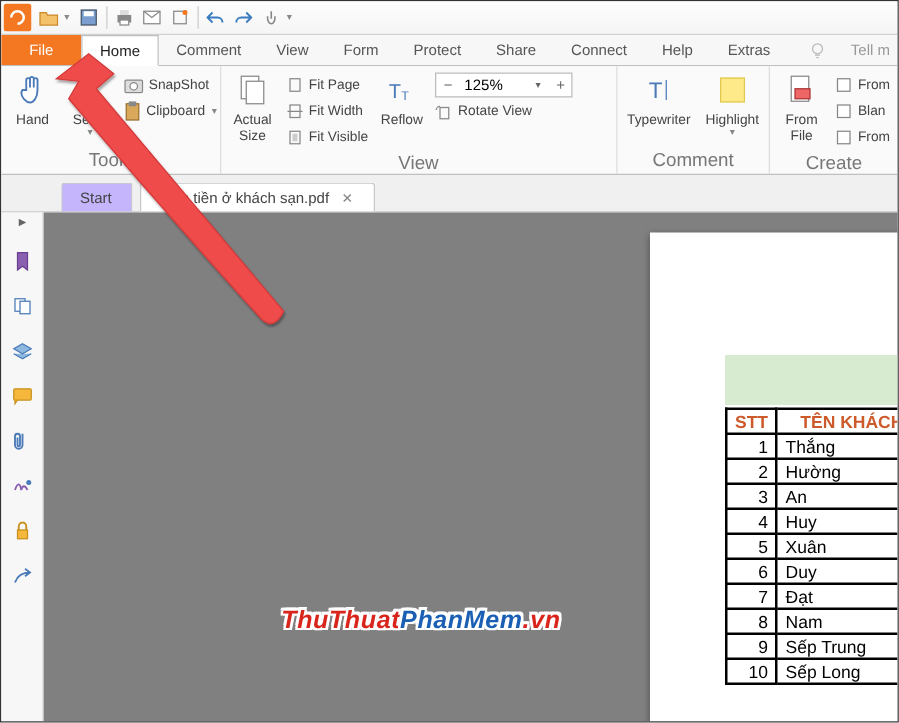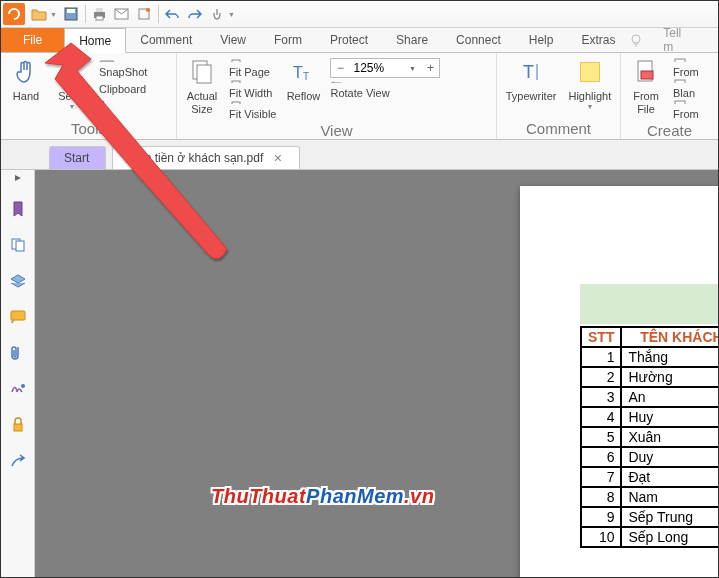--- a/index.html
+++ b/index.html
@@ -11,30 +11,30 @@
 .qat .ico { width: 16px; height: 16px; display: inline-flex; align-items: center; justify-content: center; }
 .qat .sep { width: 1px; height: 18px; background: #ccc; }
 .dd-tiny { font-size: 7px; color: #888; margin-left: -3px; }
 
 
 .tabs { height: 25px; background: #f7f7f7; display: flex; align-items: stretch; border-bottom: 1px solid #c0c0c0; font-size: 12px; }
 .tab-file { background: #f47721; color: #fff; width: 64px; display: flex; align-items: center; justify-content: center; }
 .tab { padding: 0 14px; display: flex; align-items: center; color: #555; cursor: pointer; }
 .tab.active { background: #fff; border: 1px solid #c0c0c0; border-bottom: 1px solid #fff; margin-bottom: -1px; color: #222; }
 .spacer { flex: 1; }
-.tellme { display: flex; align-items: center; gap: 20px; color: #999; padding-right: 24px; font-size: 12px; }
+.tellme { display: flex; align-items: center; gap: 20px; color: #999; padding-right: 6px; font-size: 12px; }
 
 
 .ribbon { height: 87px; background: #fafafa; border-bottom: 1px solid #c0c0c0; display: flex; font-size: 11px; color: #444; }
 .group { border-right: 1px solid #ddd; display: flex; flex-direction: column; padding: 3px 4px 1px; }
 .group-body { flex: 1; display: flex; align-items: flex-start; gap: 4px; }
 .group-label { text-align: center; color: #777; font-size: 15px; padding: 2px 0 1px; position: relative; }
 .bigbtn { display: flex; flex-direction: column; align-items: center; justify-content: flex-start; padding: 2px 4px; min-width: 42px; text-align: center; line-height: 1.15; }
 .bigbtn .icon { width: 28px; height: 28px; margin-bottom: 4px; display: flex; align-items: center; justify-content: center; }
-.smallrow { display: flex; align-items: flex-start; gap: 4px; height: 20px; padding: 0 2px; white-space: nowrap; flex-direction: column; }
+.smallrow { display: flex; align-items: center; gap: 4px; height: 20px; padding: 0 2px; white-space: nowrap; }
 .stack { display: flex; flex-direction: column; gap: 1px; }
 .zoom-box { display: flex; align-items: center; border: 1px solid #bbb; height: 20px; background: #fff; }
 .zoom-box .zb { width: 18px; text-align: center; color: #666; font-size: 12px; }
 .zoom-box input { border: none; width: 54px; font-size: 12px; padding: 0 4px; outline: none; }
 .hl-box { width: 20px; height: 20px; background: #ffea8a; border: 1px solid #e0c94c; }
 
 
 .doctabs { height: 30px; background: #f0f0f0; border-bottom: 1px solid #c8c8c8; display: flex; align-items: flex-end; padding-left: 48px; font-size: 12px; }
 .doctab { background: #fff; border: 1px solid #c8c8c8; border-bottom: none; border-radius: 3px 3px 0 0; padding: 4px 16px 4px 14px; margin-right: 6px; display: flex; align-items: center; gap: 10px; color: #444; }
 .doctab.inactive { background: #c4b5fd; }
@@ -51,21 +51,21 @@
 .tbl { position: absolute; top: 140px; left: 60px; border-collapse: collapse; font-size: 14px; }
 .tbl th, .tbl td { border: 2px solid #000; padding: 1px 6px; height: 20px; }
 .tbl th { background: #fff; color: #cd5a2a; font-weight: bold; text-align: center; }
 .tbl td.num { text-align: right; width: 40px; }
 .tbl td.name { width: 120px; }
 
 
 .arrow { position: absolute; top: 38px; left: 40px; pointer-events: none; z-index: 50; }
 
 
-.watermark { position: absolute; left: 210px; top: 484px; font-size: 20px; font-weight: 800; font-style: italic; letter-spacing: .5px; z-index: 40; pointer-events: none; text-shadow: -2px -2px 0 #fff, 2px -2px 0 #fff, -2px 2px 0 #fff, 2px 2px 0 #fff, -2px 0 0 #fff, 2px 0 0 #fff, 0 -2px 0 #fff, 0 2px 0 #fff; }
+.watermark { position: absolute; left: 224px; top: 484px; font-size: 20px; font-weight: 800; font-style: italic; letter-spacing: .5px; z-index: 40; pointer-events: none; text-shadow: -2px -2px 0 #fff, 2px -2px 0 #fff, -2px 2px 0 #fff, 2px 2px 0 #fff, -2px 0 0 #fff, 2px 0 0 #fff, 0 -2px 0 #fff, 0 2px 0 #fff; }
 .watermark .c1 { color: #d9261c; }
 .watermark .c2 { color: #1a5fb4; }
 </style>
 </head>
 <body>
 
 <div class="qat">
   <span class="logo">
       <svg width="14" height="14">
         <path d="M2 7 A5 5 0 1 1 7 12" fill="none" stroke="#fff" stroke-width="2"></path>

